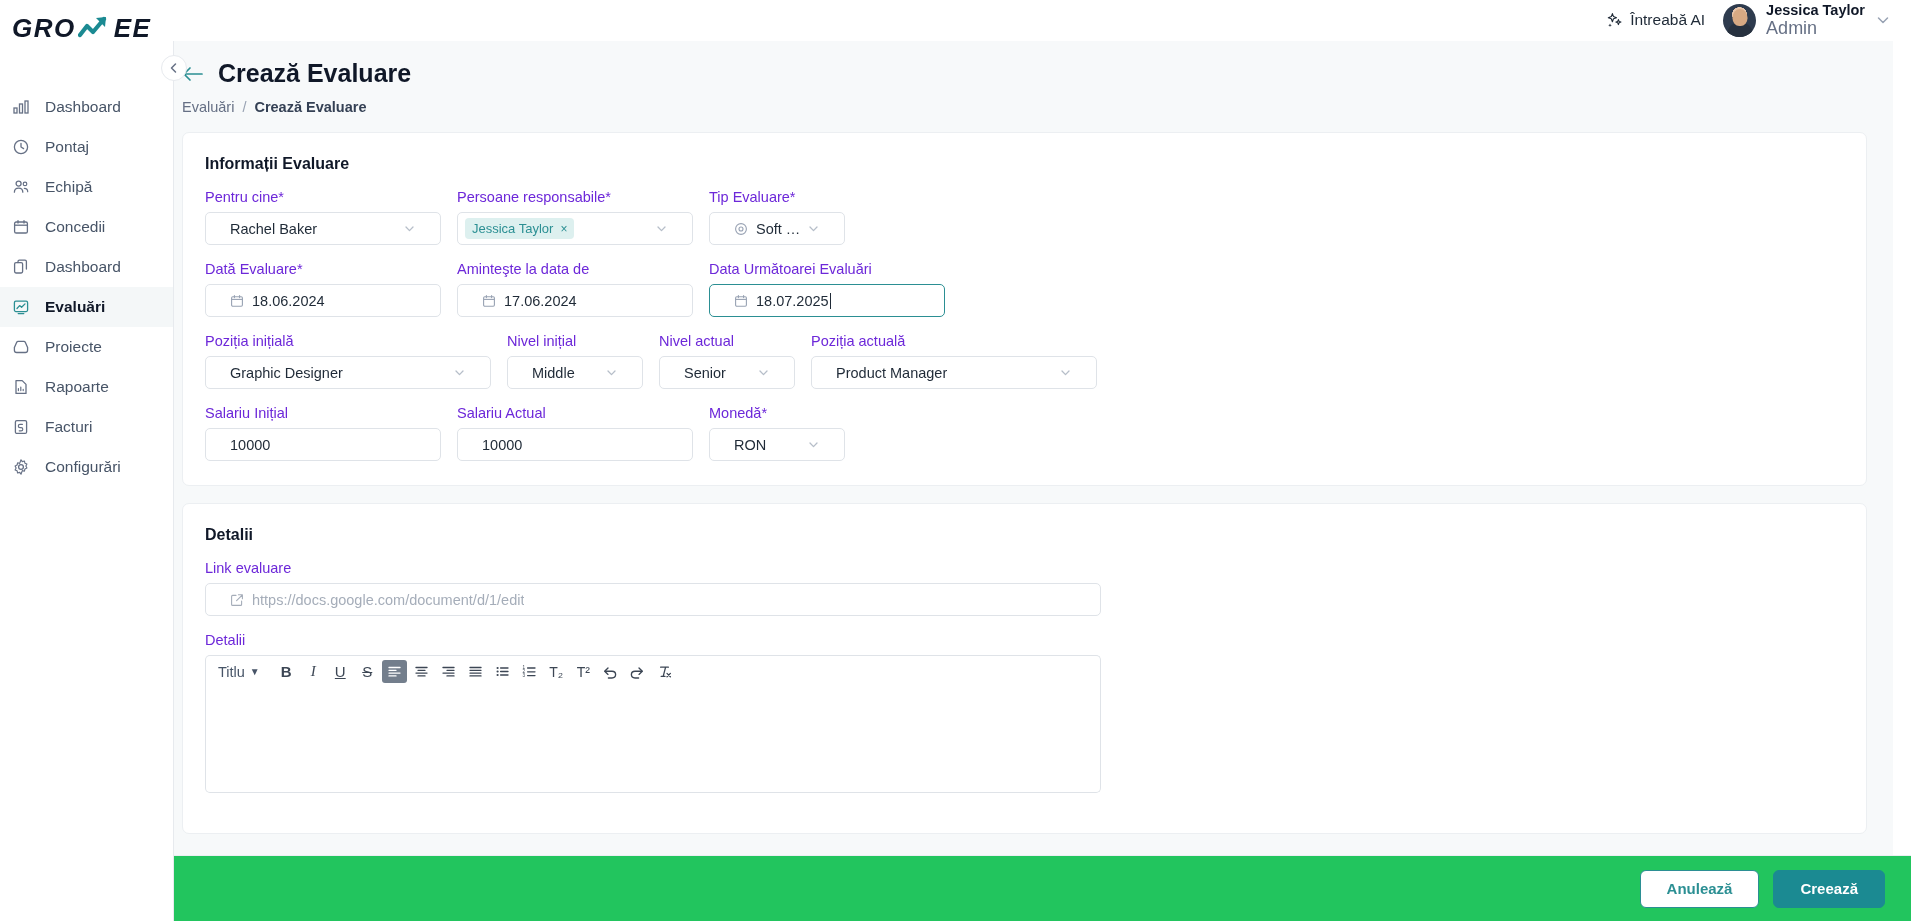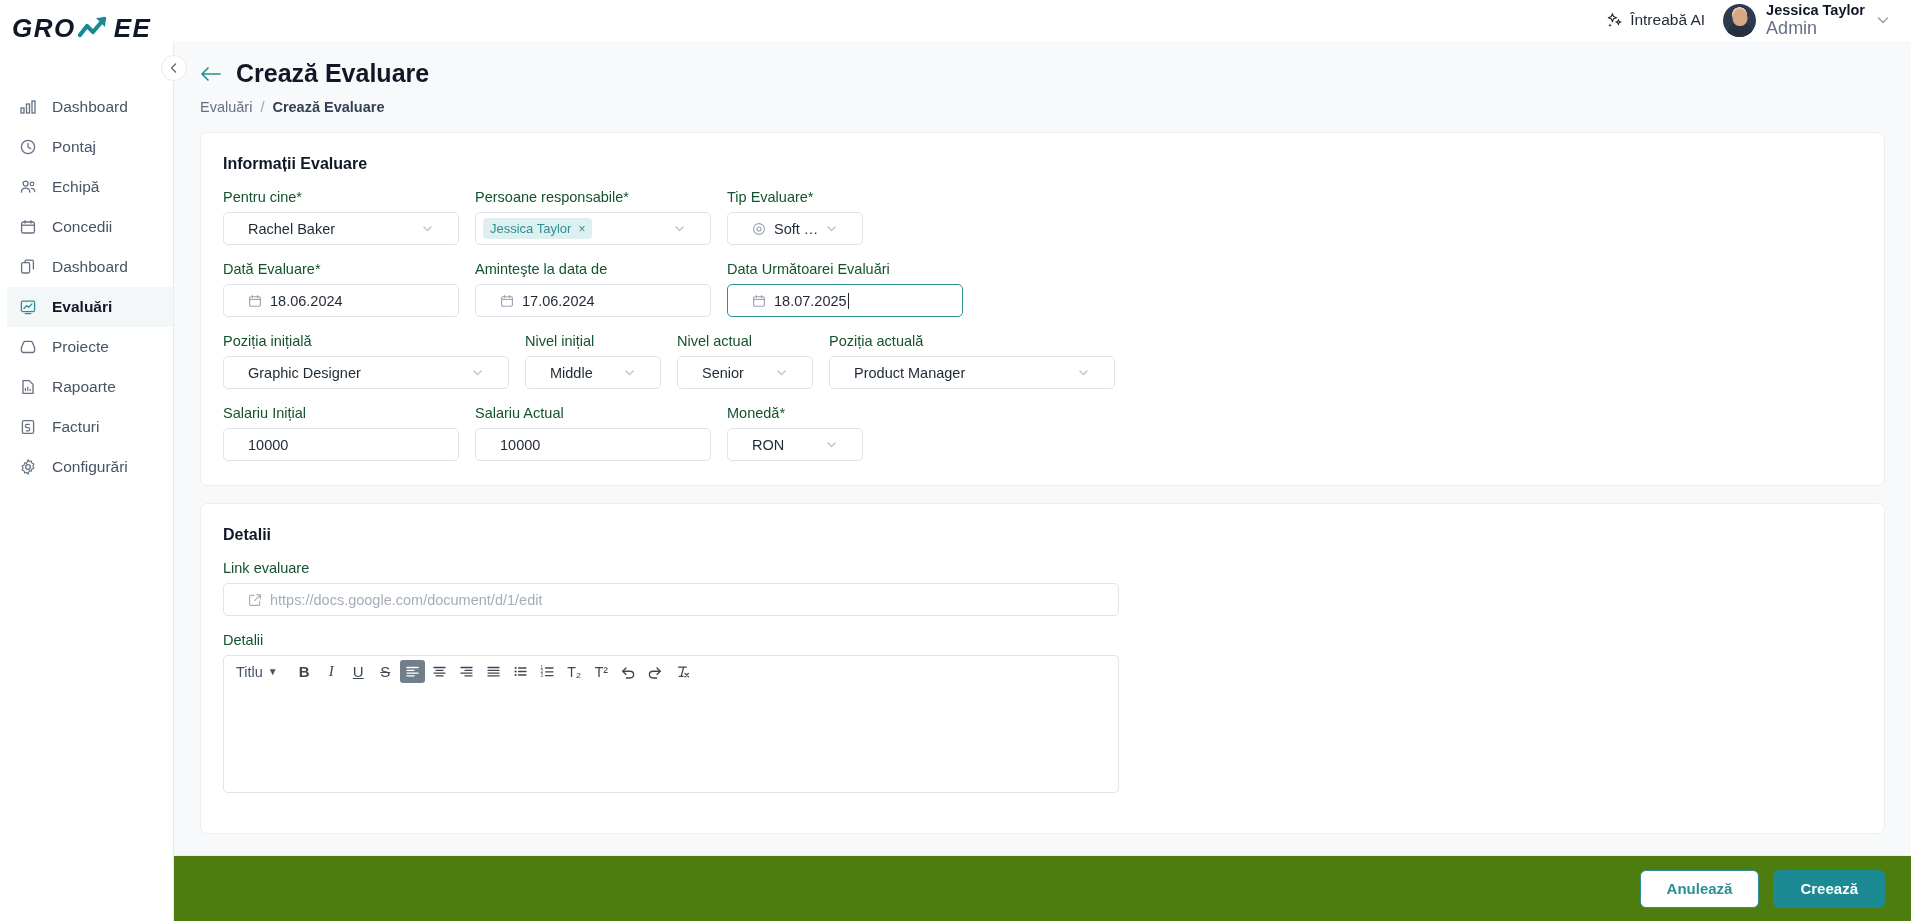--- a/index.html
+++ b/index.html
@@ -71,40 +71,40 @@
     z-index: 15;
   }
   .collapse-btn {
     position: absolute; right: -1px; top: 14px;
     width: 26px; height: 26px; border-radius: 50%;
     background: #ffffff; border: 1px solid #e7eaee;
     display: flex; align-items: center; justify-content: center;
     color: #667085; font-size: 13px; cursor: pointer;
     transform: translateX(50%);
   }
-  .nav { margin-top: 46px; padding-left: 7px; }
+  .nav { margin-top: 46px; }
   .nav-item {
     display: flex; align-items: center; gap: 14px;
     height: 40px; padding-left: 11px;
     color: #475467; font-size: 15.5px; cursor: pointer;
     margin-bottom: 0;
   }
   .nav-item + .nav-item { margin-top: 0; }
   .nav-item.active {
     background: #f4f7f8; color: #101828; font-weight: 700;
   }
   .nav-item.active .nav-ico { color: #2b8f93; }
   .nav-ico {
     width: 20px; height: 20px; display: inline-flex;
     align-items: center; justify-content: center; color: #667085; flex: none;
   }
 
   
   .page {
-    position: absolute; top: 41px; left: 174px;
+    position: absolute; top: 41px; left: 156px;
     width: 1737px; height: 880px;
     background: #f7f9fa;
     overflow: hidden;
   }
   .page-head { padding: 18px 26px 0 26px; }
   .page-title-row { display: flex; align-items: center; gap: 14px; }
   .back-arrow { color: #2b8f93; font-size: 21px; cursor: pointer; line-height: 1; }
   .page-title { font-size: 25px; font-weight: 700; color: #101828; }
   .breadcrumb { margin-top: 11px; font-size: 14.5px; display: flex; gap: 8px; }
   .bc-link { color: #667085; cursor: pointer; }
@@ -115,21 +115,21 @@
   .card {
     margin: 17px 26px 0 26px;
     background: #ffffff;
     border: 1px solid #eceff2;
     border-radius: 7px;
   }
   .card-inner { padding: 22px 22px 24px 22px; }
   .section-title { font-size: 16px; font-weight: 700; color: #101828; margin-bottom: 16px; }
 
   .field-label {
-    font-size: 14.5px; color: #14532d; margin-bottom: 7px; display: block;
+    font-size: 14.5px; color: #6d28d9; margin-bottom: 7px; display: block;
   }
   .row { display: flex; align-items: flex-start; }
   .fgroup { margin-bottom: 16px; }
 
   .control {
     height: 33px; border: 1px solid #dfe3e8; border-radius: 5px;
     background: #ffffff; display: flex; align-items: center;
     padding: 0 24px; font-size: 14.5px; color: #1f2a37;
     position: relative; cursor: pointer;
   }
@@ -178,21 +178,21 @@
   .tb-sep { width: 6px; }
   .editor-body {
     height: 106px; border: 1px solid #dfe3e8; border-top: none;
     border-radius: 0 0 5px 5px; background: #ffffff; cursor: text;
   }
 
   
   .footer {
     position: absolute; left: 174px; bottom: 0;
     width: 1737px; height: 66px;
-    background: #4d7c0f; border-top: 1px solid #eceff2;
+    background: #22c55e; border-top: 1px solid #eceff2;
     display: flex; align-items: center; justify-content: flex-end;
     gap: 14px; padding-right: 26px; z-index: 12;
   }
   .btn {
     height: 38px; border-radius: 6px; font-size: 15px; font-weight: 700;
     display: inline-flex; align-items: center; justify-content: center;
     cursor: pointer; padding: 0 26px;
   }
   .btn-secondary { background: #ffffff; border: 1px solid #2b8f93; color: #2b8f93; min-width: 108px; }
   .btn-primary { background: #1b8a92; border: 1px solid #1b8a92; color: #ffffff; min-width: 108px; }

